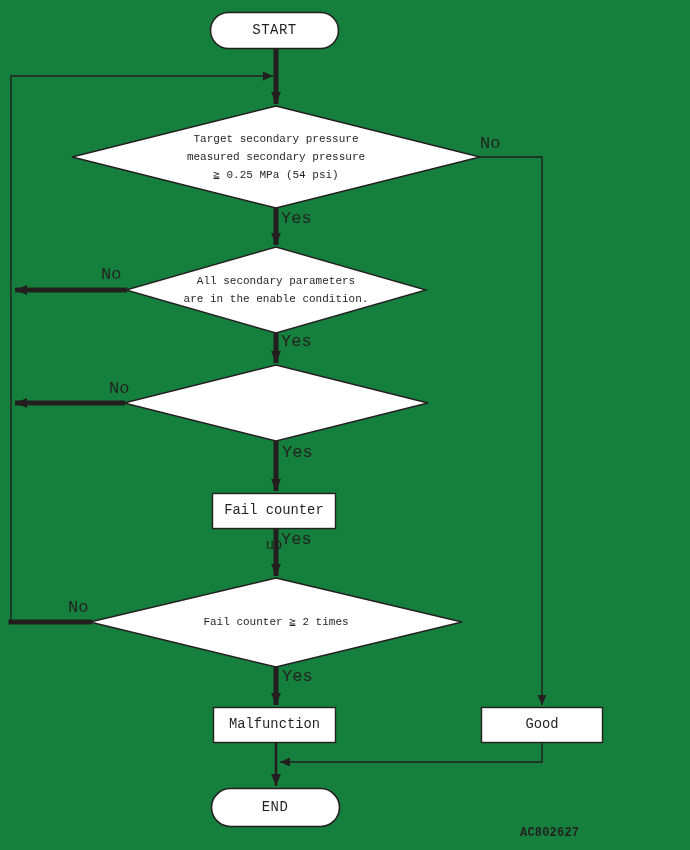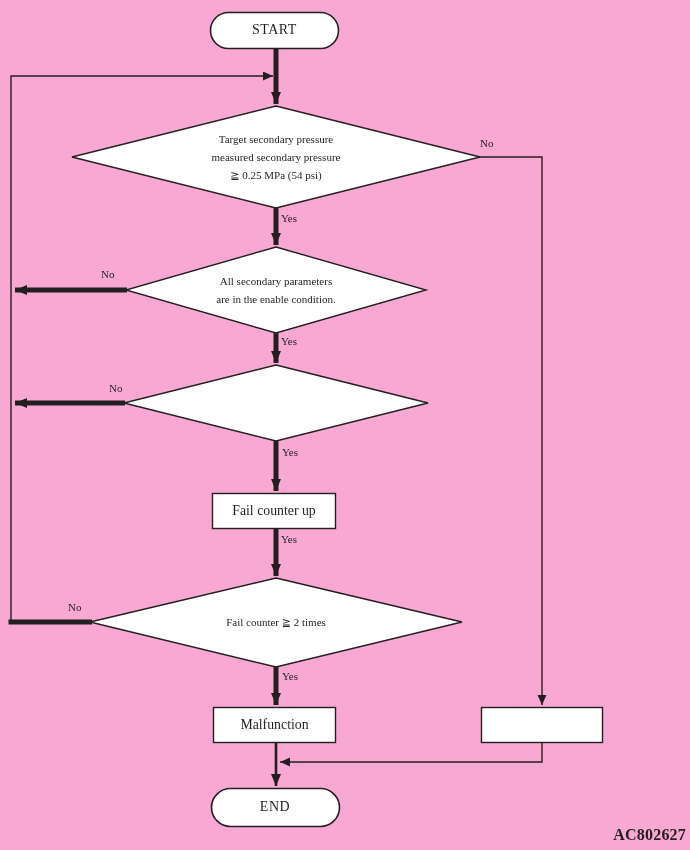--- a/index.html
+++ b/index.html
@@ -1,32 +1,32 @@
 <!DOCTYPE html>
 <html><head>
 <meta charset="utf-8">
 <style>
   html,body{margin:0;padding:0;background:#ffffff;}
   #canvas{
-    position:relative;width:690px;height:850px;background:#f9a8d4;
-    font-family:Liberation Serif, serif;color:#231f20;
+    position:relative;width:690px;height:850px;background:#15803d;
+    font-family:Liberation Mono, monospace;color:#231f20;
     overflow:hidden;
   }
   #wires{position:absolute;left:0;top:0;}
   .thin{stroke-width:1.4px;}
   .mid{stroke-width:2.6px;}
   .thick{stroke-width:5px;}
   .shape{stroke-width:1.4px;}
   .term{stroke-width:1.6px;}
   .txt{position:absolute;font-size:11px;line-height:18px;text-align:center;}
-  .lbl{position:absolute;font-size:11px;line-height:15px;white-space:nowrap;}
+  .lbl{position:absolute;font-size:17px;line-height:15px;white-space:nowrap;}
   .boxlbl{position:absolute;font-size:13.8px;text-align:center;}
   .termlbl{position:absolute;font-size:14px;letter-spacing:0.5px;text-align:center;}
-  .figcode{position:absolute;left:520px;top:826px;width:166px;text-align:right;
-    font-size:16px;font-weight:bold;letter-spacing:0.2px;}
+  .figcode{position:absolute;left:520px;top:826px;width:166px;
+    font-size:12px;font-weight:bold;letter-spacing:0.2px;}
 </style>
 </head>
 <body>
 
 <div id="canvas">
 
   <svg id="wires" width="690" height="850" viewBox="0 0 690 850">
     <defs>
       <marker id="ahb" markerUnits="userSpaceOnUse" markerWidth="13" markerHeight="11" refX="12" refY="5" orient="auto">
         <path d="M0 0 L12 5 L0 10 Z" fill="#231f20"></path>
@@ -79,20 +79,21 @@
     <div>are in the enable condition.</div>
   </div>
 
 
   <div class="txt" style="left:116px;top:613px;width:320px;">
     <div>Fail counter ≧ 2 times</div>
   </div>
 
   <div class="boxlbl" style="left:213px;top:707px;width:123px;line-height:35px;">Malfunction</div>
   <div class="boxlbl" style="left:212px;top:493px;width:124px;line-height:35px;">Fail counter up</div>
+  <div class="boxlbl" style="left:481px;top:707px;width:122px;line-height:35px;">Good</div>
 
   <div class="lbl" style="left:281px;top:211px;">Yes</div>
   <div class="lbl" style="left:281px;top:334px;">Yes</div>
   <div class="lbl" style="left:282px;top:445px;">Yes</div>
   <div class="lbl" style="left:281px;top:532px;">Yes</div>
   <div class="lbl" style="left:282px;top:669px;">Yes</div>
 
   <div class="lbl" style="left:480px;top:136px;">No</div>
   <div class="lbl" style="left:101px;top:267px;">No</div>
   <div class="lbl" style="left:109px;top:381px;">No</div>

